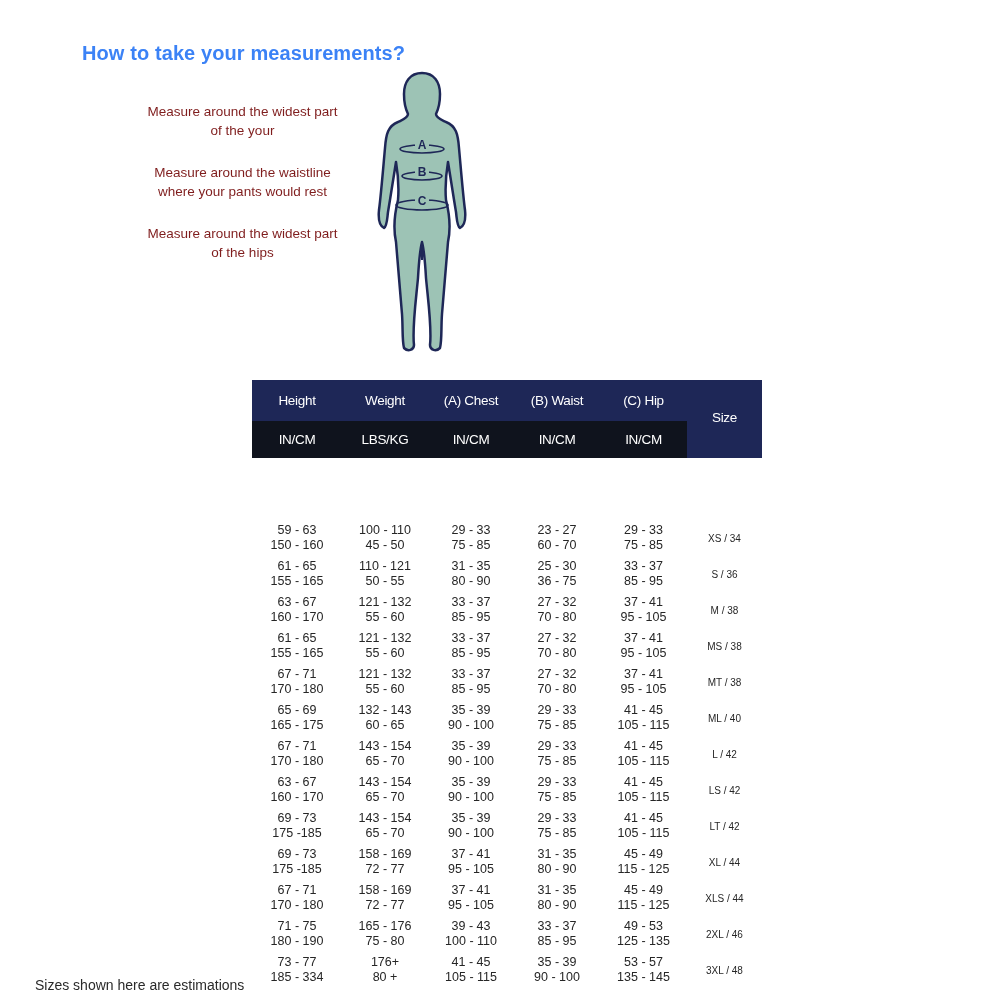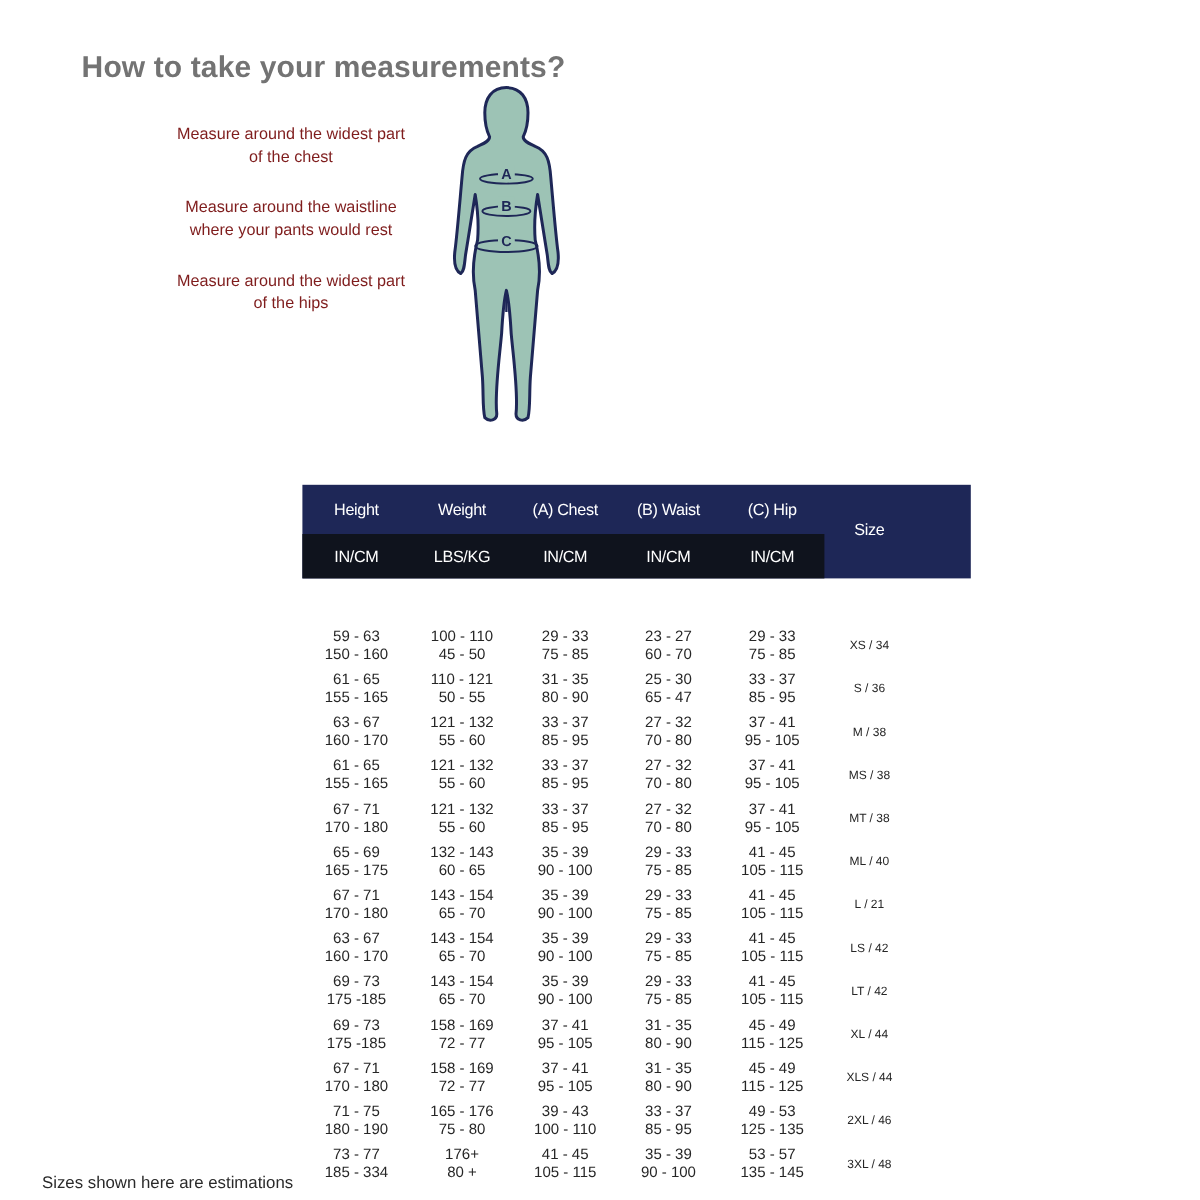--- a/index.html
+++ b/index.html
@@ -1,35 +1,35 @@
 <!DOCTYPE html>
 <html><head>
   <meta charset="utf-8">
   <style>
     * { box-sizing: border-box; margin: 0; padding: 0; }
     html, body { width: 1000px; height: 1000px; background: #ffffff; overflow: hidden; }
     body { position: relative; font-family: "Liberation Sans", sans-serif; color: #1f1f1f; }
 
     .title {
-      position: absolute; left: 68px; top: 42px;
-      font-size: 25px; font-weight: bold; color: #737373;
+      position: absolute; left: 82px; top: 42px;
+      font-size: 20px; font-weight: bold; color: #3b82f6;
       letter-spacing: 0.1px;
     }
 
     .instructions {
       position: absolute; left: 120px; top: 102px; width: 245px;
       text-align: center; font-size: 13.5px; color: #7f1d1d; line-height: 19px;
     }
     .instr { margin-bottom: 23px; }
 
     .figure {
       position: absolute; left: 372px; top: 70px; width: 100px; height: 285px;
     }
     .hdr {
-      position: absolute; left: 252px; top: 404px; width: 557px; height: 78px;
+      position: absolute; left: 252px; top: 380px; width: 510px; height: 78px;
       background: #1e2757;
     }
     .hdr-sub {
       position: absolute; left: 0; top: 41px; width: 435px; height: 37px;
       background: #0f131d;
     }
     .hdr-cell {
       position: absolute; color: #ffffff; font-size: 13.5px; text-align: center;
       width: 87px; letter-spacing: -0.3px;
     }
@@ -55,21 +55,21 @@
     }
   </style>
 </head>
 <body>
 
 <h1 class="title">How to take your measurements?</h1>
 
 <div class="instructions">
   <div class="instr">
     <div>Measure around the widest part</div>
-    <div>of the chest</div>
+    <div>of the your</div>
   </div>
   <div class="instr">
     <div>Measure around the waistline</div>
     <div>where your pants would rest</div>
   </div>
   <div class="instr">
     <div>Measure around the widest part</div>
     <div>of the hips</div>
   </div>
 </div>
@@ -137,21 +137,21 @@
       <div class="cell">
         <span>110 - 121</span>
         <span>50 - 55</span>
       </div>
       <div class="cell">
         <span>31 - 35</span>
         <span>80 - 90</span>
       </div>
       <div class="cell">
         <span>25 - 30</span>
-        <span>65 - 47</span>
+        <span>36 - 75</span>
       </div>
       <div class="cell">
         <span>33 - 37</span>
         <span>85 - 95</span>
       </div>
       <div class="cell size-cell">S / 36</div>
     </div>
     <div class="row">
       <div class="cell">
         <span>63 - 67</span>
@@ -258,21 +258,21 @@
         <span>90 - 100</span>
       </div>
       <div class="cell">
         <span>29 - 33</span>
         <span>75 - 85</span>
       </div>
       <div class="cell">
         <span>41 - 45</span>
         <span>105 - 115</span>
       </div>
-      <div class="cell size-cell">L / 21</div>
+      <div class="cell size-cell">L / 42</div>
     </div>
     <div class="row">
       <div class="cell">
         <span>63 - 67</span>
         <span>160 - 170</span>
       </div>
       <div class="cell">
         <span>143 - 154</span>
         <span>65 - 70</span>
       </div>

